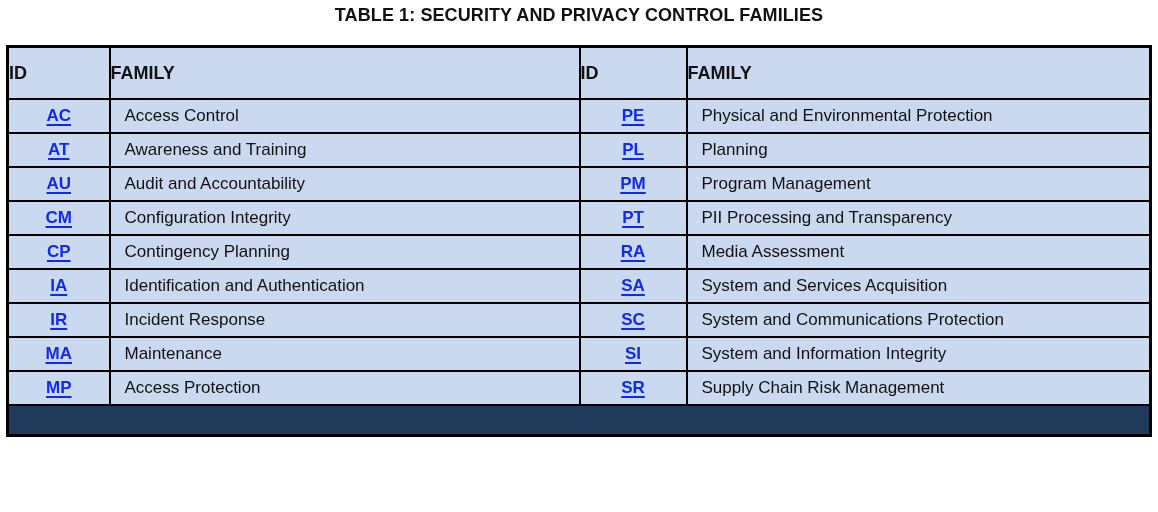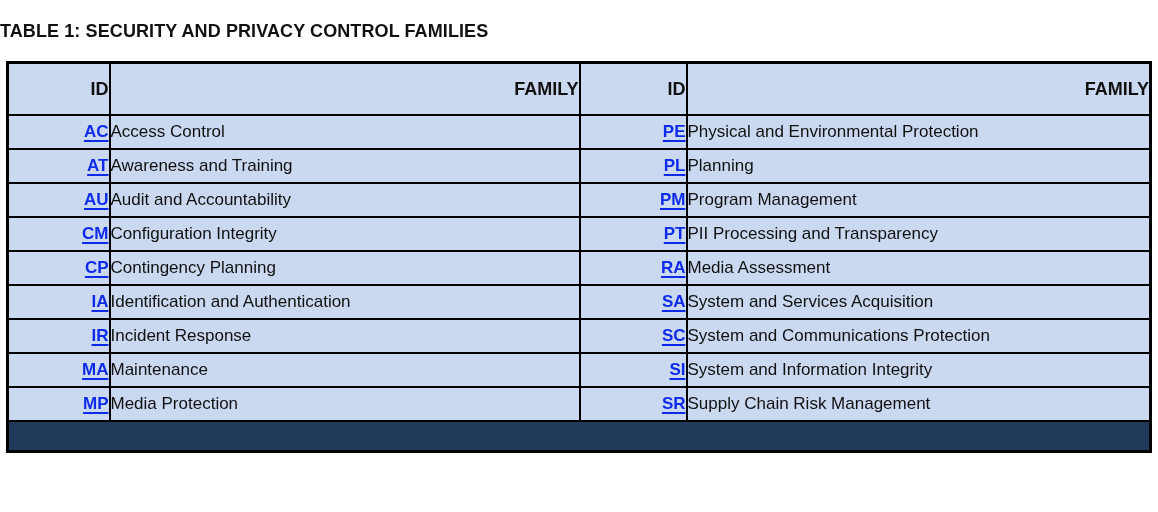--- a/index.html
+++ b/index.html
@@ -10,26 +10,26 @@
     height: 512px;
     overflow: hidden;
     font-family: "Liberation Sans", "DejaVu Sans", sans-serif;
   }
   .page {
     width: 1158px;
     height: 512px;
     position: relative;
   }
   .table-title {
-    text-align: left;
+    text-align: center;
     font-size: 18px;
     font-weight: 700;
     color: #111111;
     letter-spacing: 0.1px;
-    padding-top: 18px;
+    padding-top: 2px;
     line-height: 26px;
   }
   table.cf-table {
     border-collapse: collapse;
     table-layout: fixed;
     width: 1143px;
     margin: 17px auto 0 auto;
     border: 3px solid #000000;
   }
   .cf-table th, .cf-table td {
@@ -38,34 +38,35 @@
     font-size: 17px;
     color: #111111;
     padding: 0;
     overflow: hidden;
     white-space: nowrap;
   }
   .cf-table thead th {
     height: 50px;
     font-size: 18px;
     font-weight: 700;
-    text-align: right;
+    text-align: left;
     vertical-align: middle;
   }
   .cf-table tbody td {
     height: 32px;
     vertical-align: middle;
   }
   col.c-id1    { width: 102px; }
   col.c-fam1   { width: 470px; }
   col.c-id2    { width: 107px; }
   col.c-fam2   { width: 464px; }
-  td.id-cell   { text-align: right; }
+  td.id-cell   { text-align: center; }
   td.family-cell {
     text-align: left;
+    padding-left: 14px;
     font-weight: 400;
   }
   a.id-link {
     color: #0F2BEA;
     font-weight: 700;
     text-decoration: underline;
     text-underline-offset: 3px;
     text-decoration-thickness: 2px;
     cursor: pointer;
   }
@@ -175,21 +176,21 @@
     <td class="family-cell">Maintenance</td>
     <td class="id-cell">
       <a class="id-link">SI</a>
     </td>
     <td class="family-cell">System and Information Integrity</td>
   </tr>
         <tr>
     <td class="id-cell">
       <a class="id-link">MP</a>
     </td>
-    <td class="family-cell">Media Protection</td>
+    <td class="family-cell">Access Protection</td>
     <td class="id-cell">
       <a class="id-link">SR</a>
     </td>
     <td class="family-cell">Supply Chain Risk Management</td>
   </tr>
       </tbody>
     <tfoot>
       <tr>
         <td colspan="4" class="footer-bar"></td>
       </tr>

